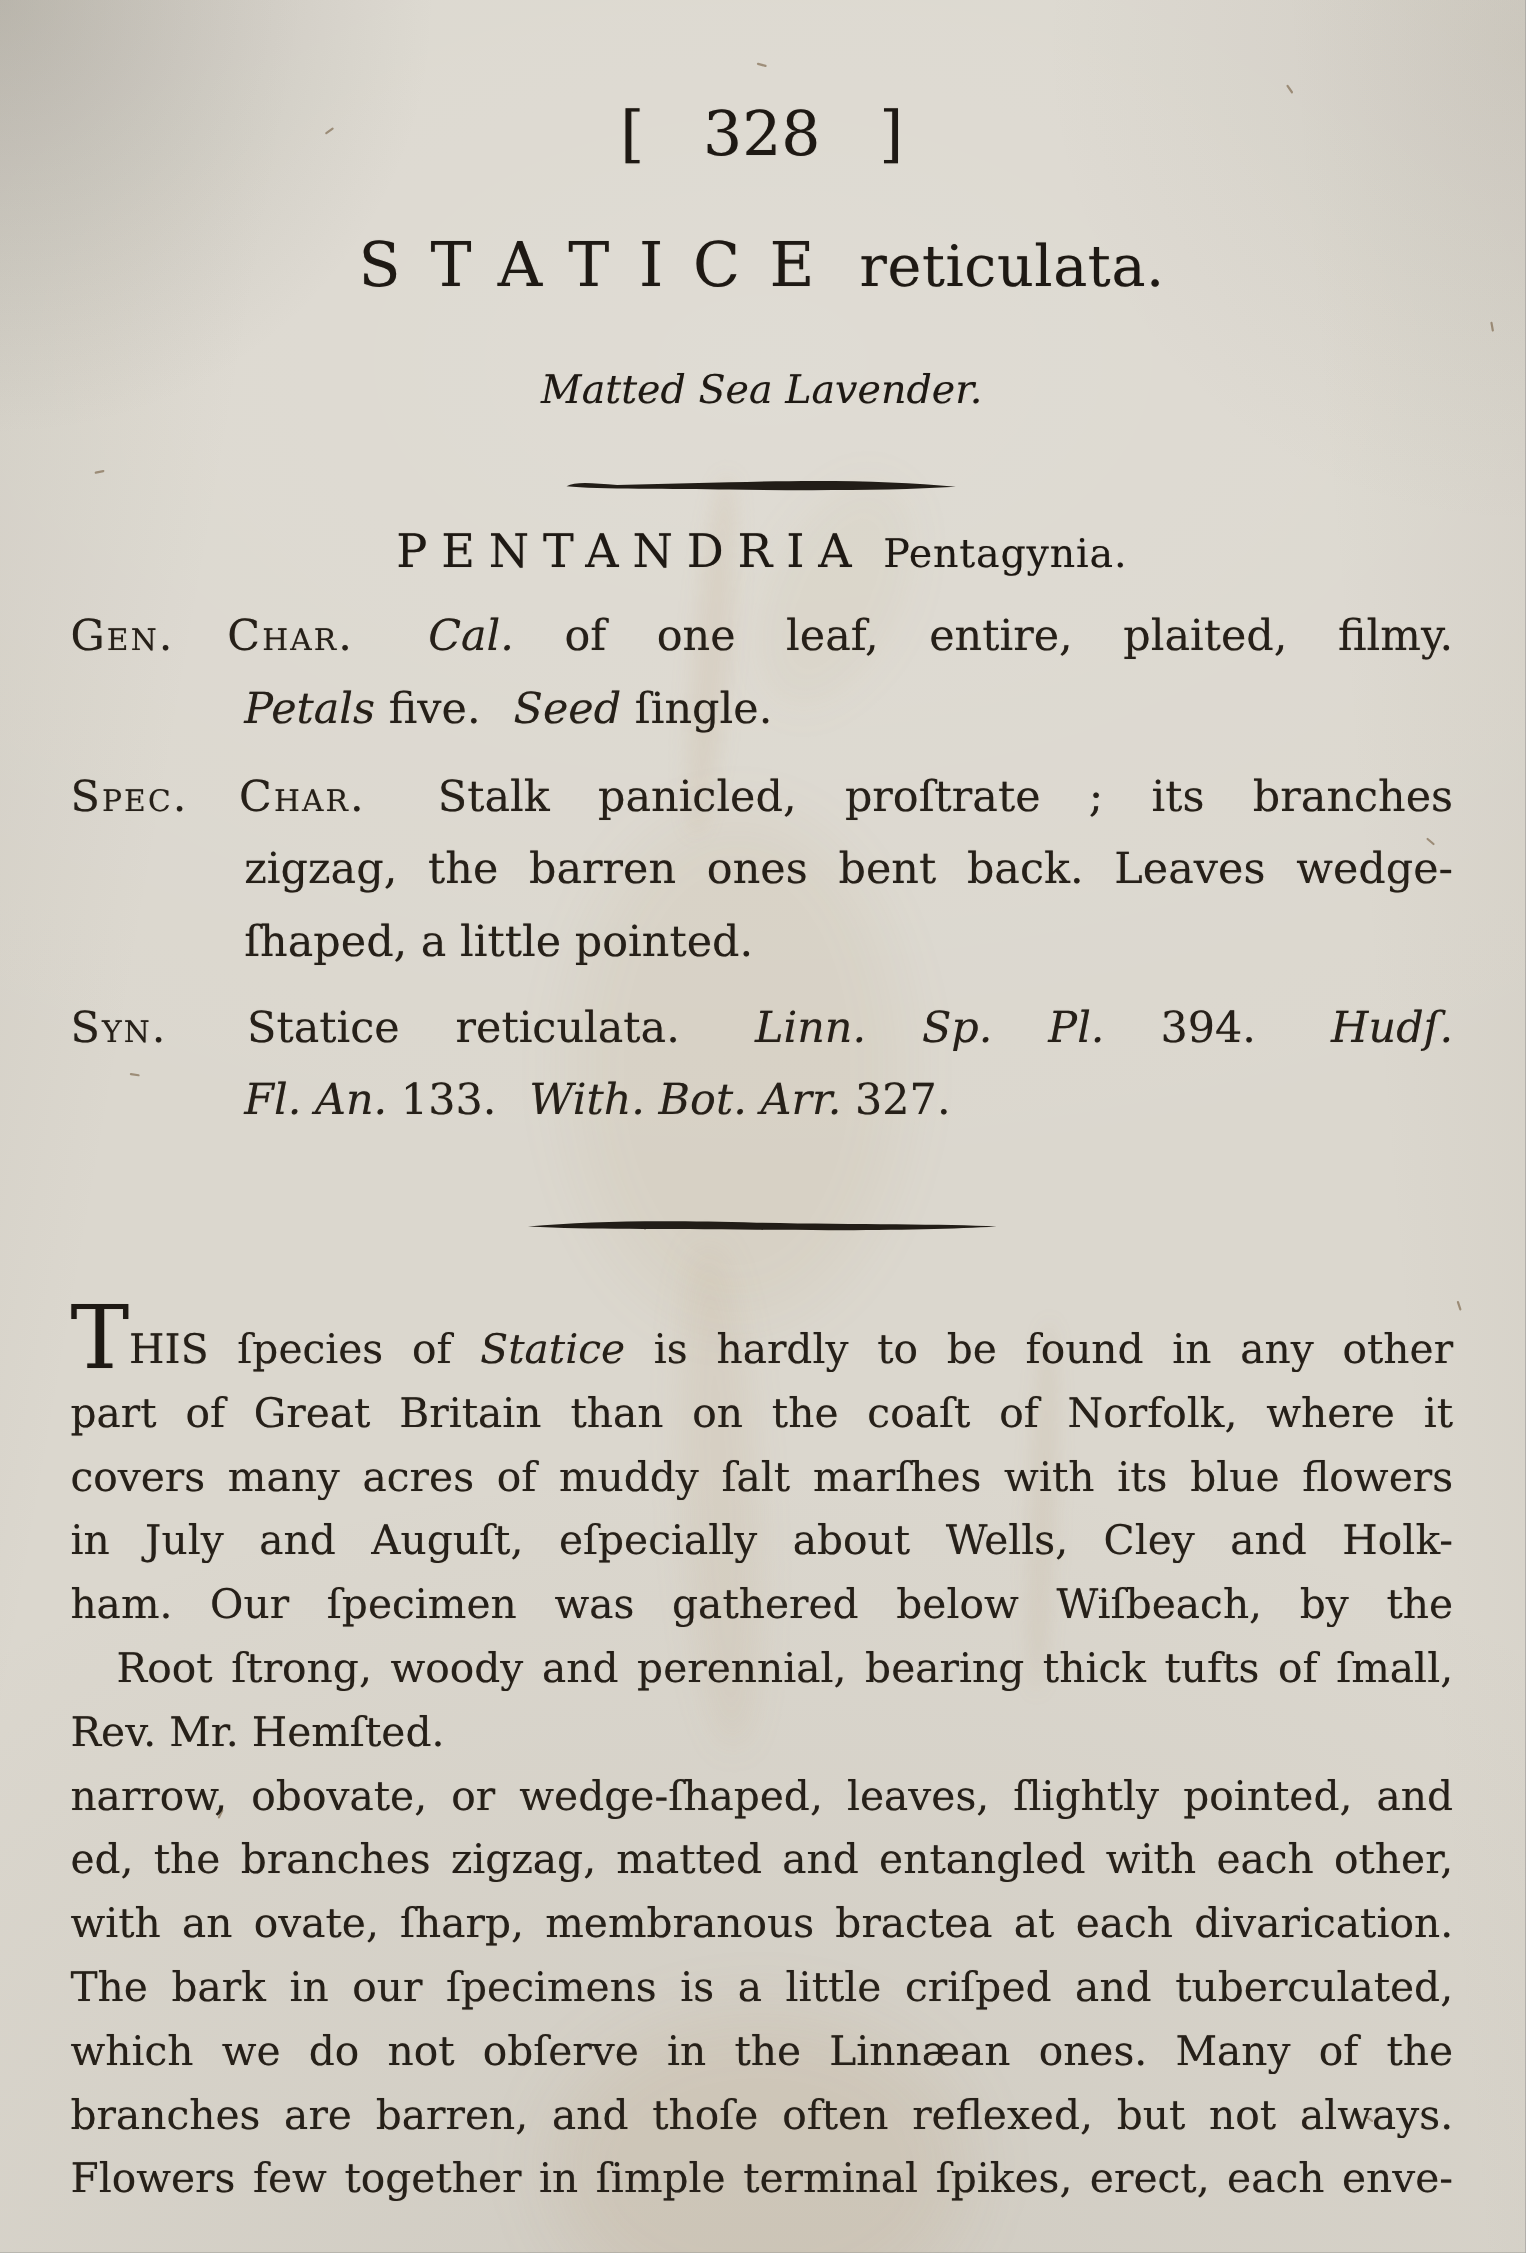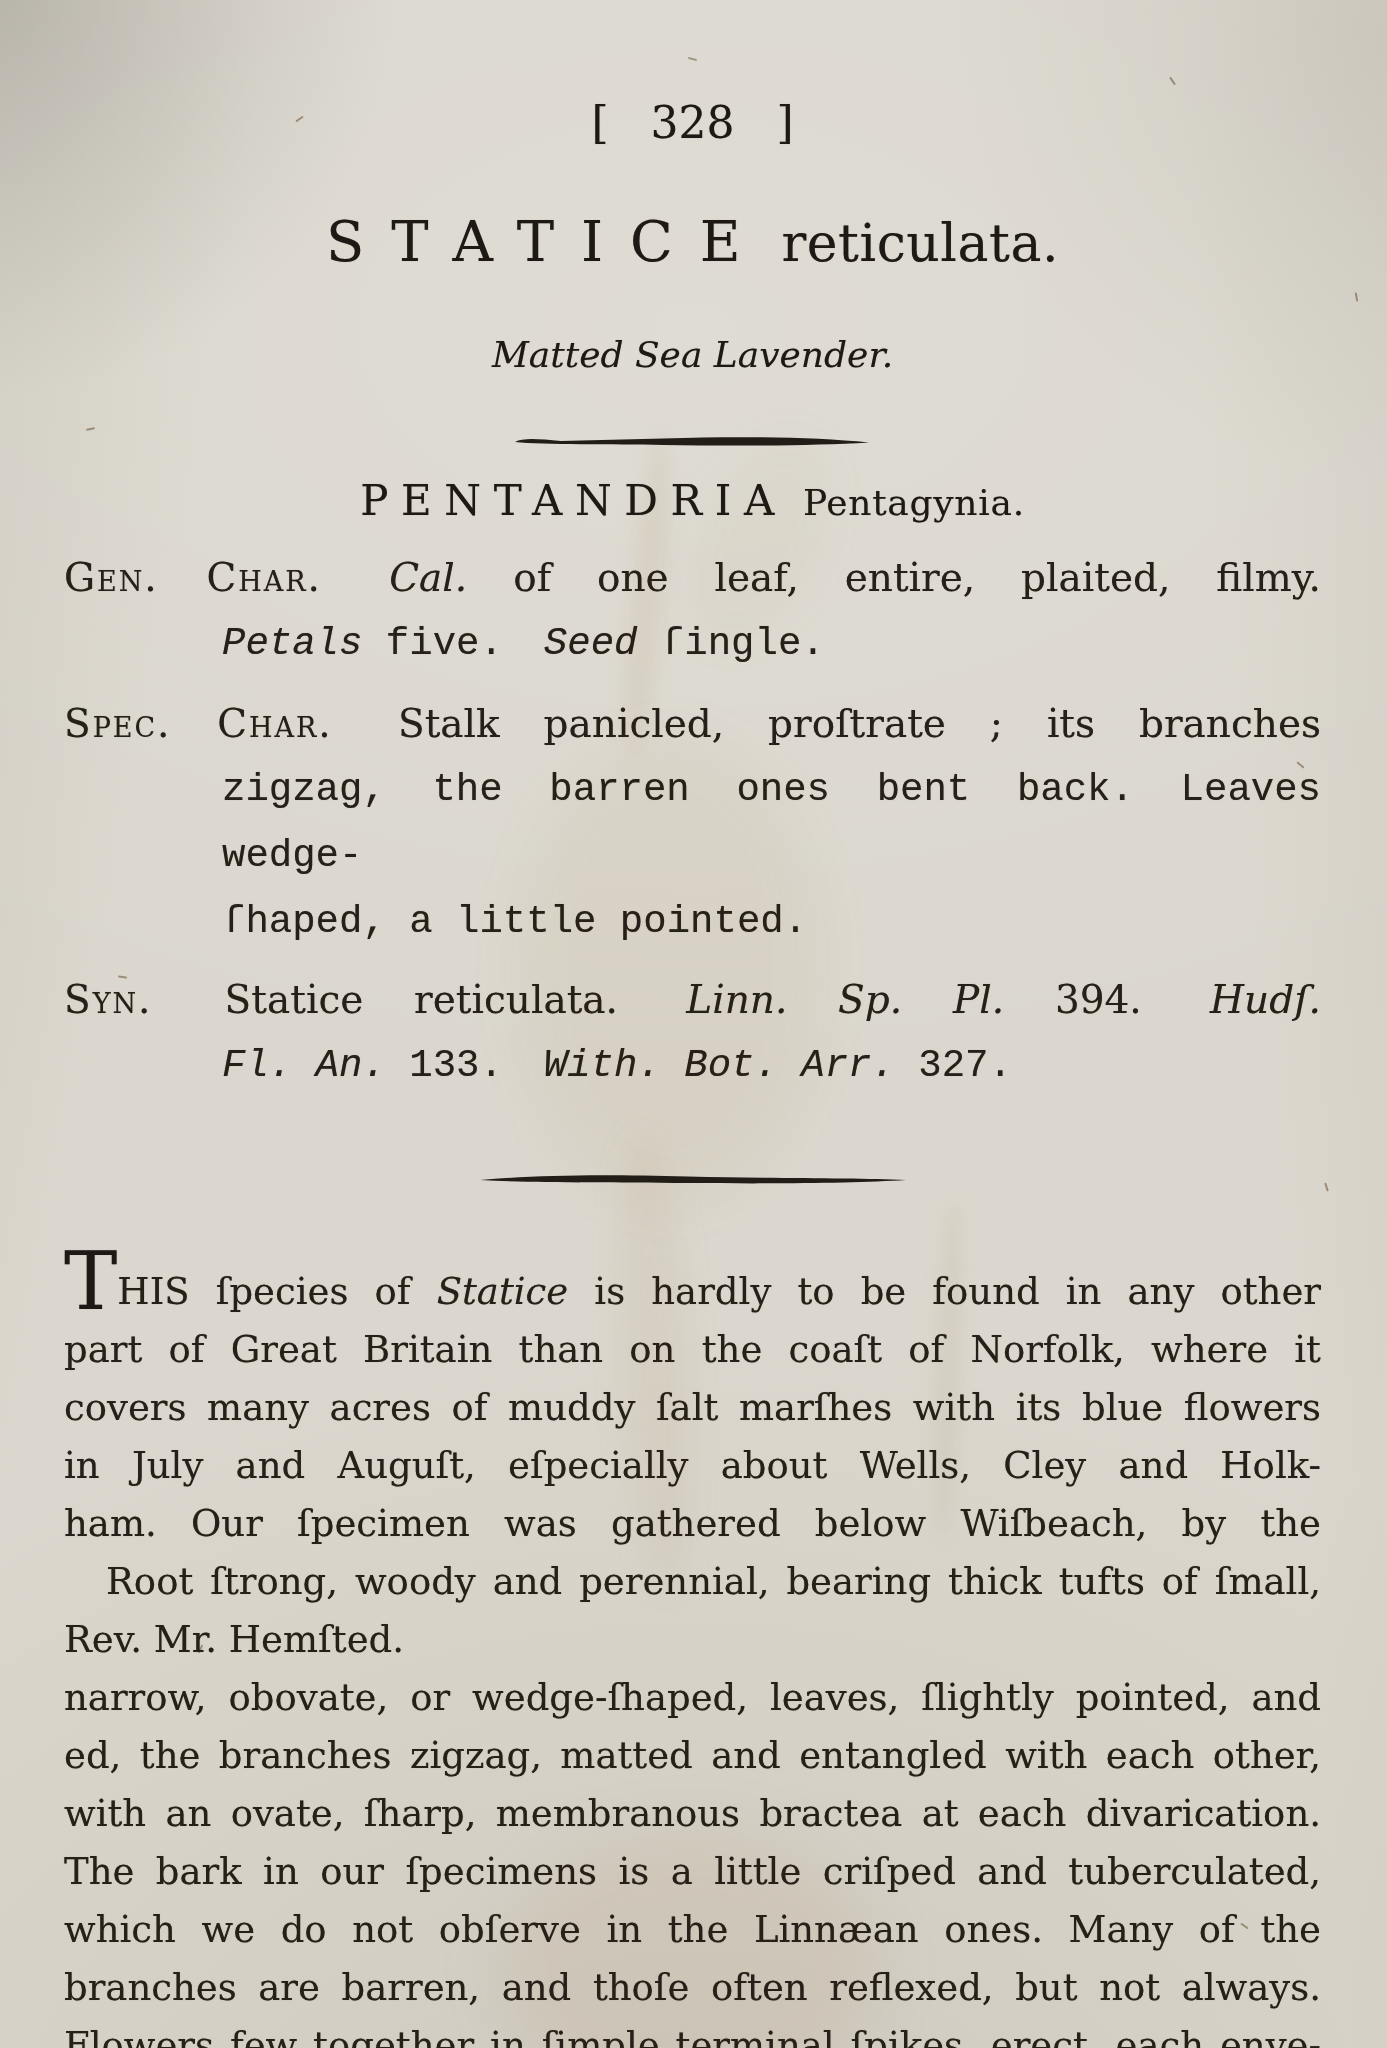--- a/index.html
+++ b/index.html
@@ -33,38 +33,38 @@
   .s4{left:935px;top:1200px;width:26px;height:340px;background:rgba(150,120,70,.085);filter:blur(8px);transform:rotate(2deg);}
   .s5{left:500px;top:1830px;width:380px;height:280px;background:rgba(164,132,78,.10);filter:blur(30px);}
   .s6{left:700px;top:430px;width:120px;height:220px;background:rgba(164,132,78,.05);filter:blur(18px);transform:rotate(25deg);}
   .speck{position:absolute;width:9px;height:2px;background:rgba(105,80,50,.55);border-radius:2px;}
 
   .center{text-align:center;}
   .it{font-style:italic;}
   .sc{font-variant-caps:small-caps;letter-spacing:.05em;margin-right:.55em;}
   .gap{margin-left:.45em;}
 
-  .page-number{margin-top:94px;font-size:44px;line-height:58px;white-space:pre;color:var(--ink-head);}
+  .page-number{margin-top:94px;font-size:56px;line-height:58px;white-space:pre;color:var(--ink-head);}
   .title{margin-top:54px;font-size:56px;line-height:72px;color:var(--ink-head);}
   .title .genus{letter-spacing:.48em;}
   .title .species{font-size:52px;margin-left:14px;letter-spacing:.01em;}
   .subtitle{margin-top:44px;font-size:36px;line-height:64px;font-style:italic;color:var(--ink-head);}
   .rule-wrap{margin-top:46px;text-align:center;height:14px;}
   .rule-wrap2{margin-top:72px;text-align:center;height:14px;}
   .classification{margin-top:26px;font-size:42px;line-height:56px;color:var(--ink-head);}
   .classification .class-name{letter-spacing:.30em;}
   .classification .order-name{font-size:36px;margin-left:16px;letter-spacing:.02em;}
 
   .char-block{font-size:39px;line-height:66px;}
   .gen{margin-top:14px;}
   .spec{margin-top:14px;}
   .syn{margin-top:12px;}
   .line{display:block;}
   .jl{text-align:justify;text-align-last:justify;}
-  .ind{padding-left:158px;font-family:Liberation Mono, monospace;}
+  .ind{padding-left:158px;}
 
   .body-text{margin-top:78px;font-size:37px;line-height:58px;}
   .indent1{text-indent:42px;}
   .dropcap{font-size:80px;line-height:0;position:relative;top:5px;color:var(--ink-head);}
 </style>
 </head>
 <body>
 
 <div class="page">
 

